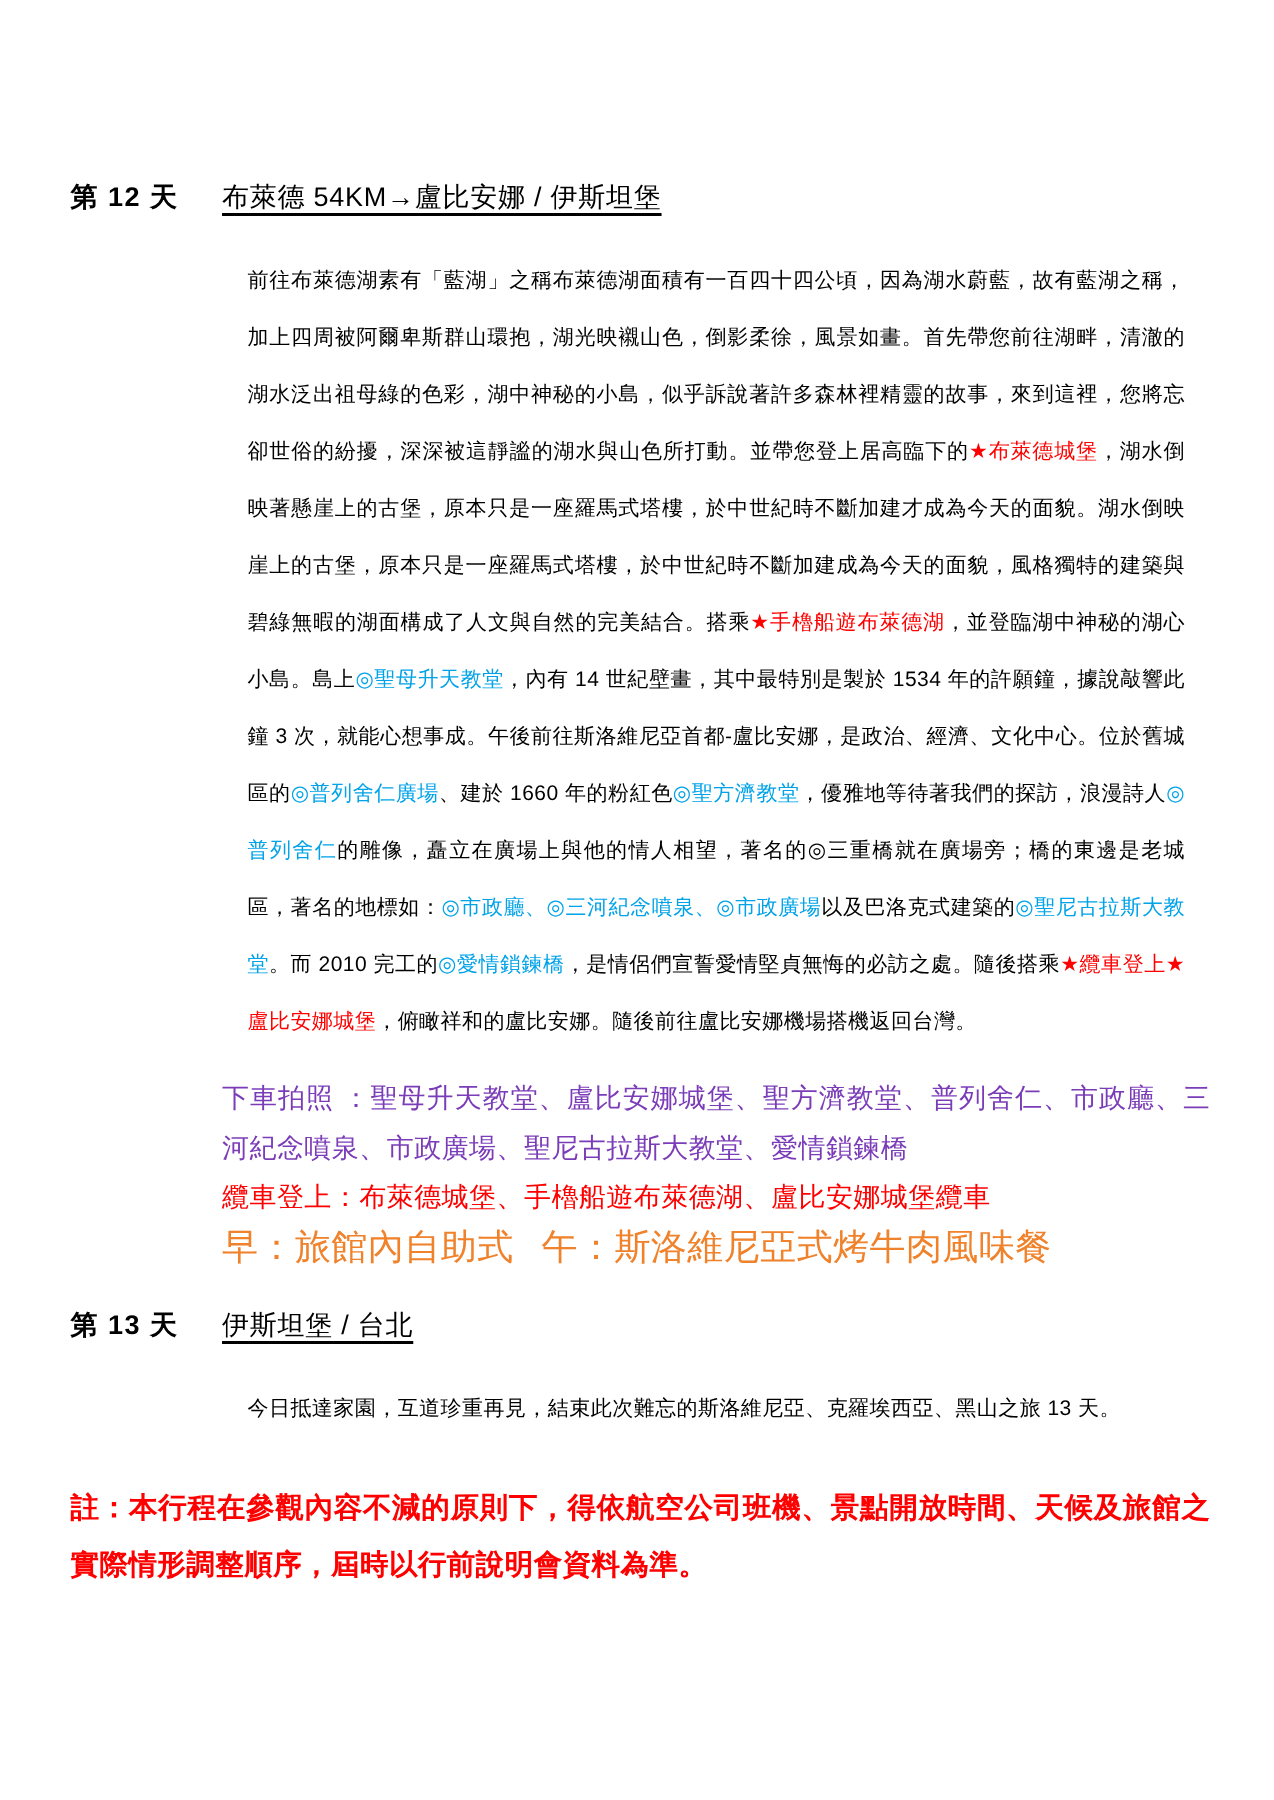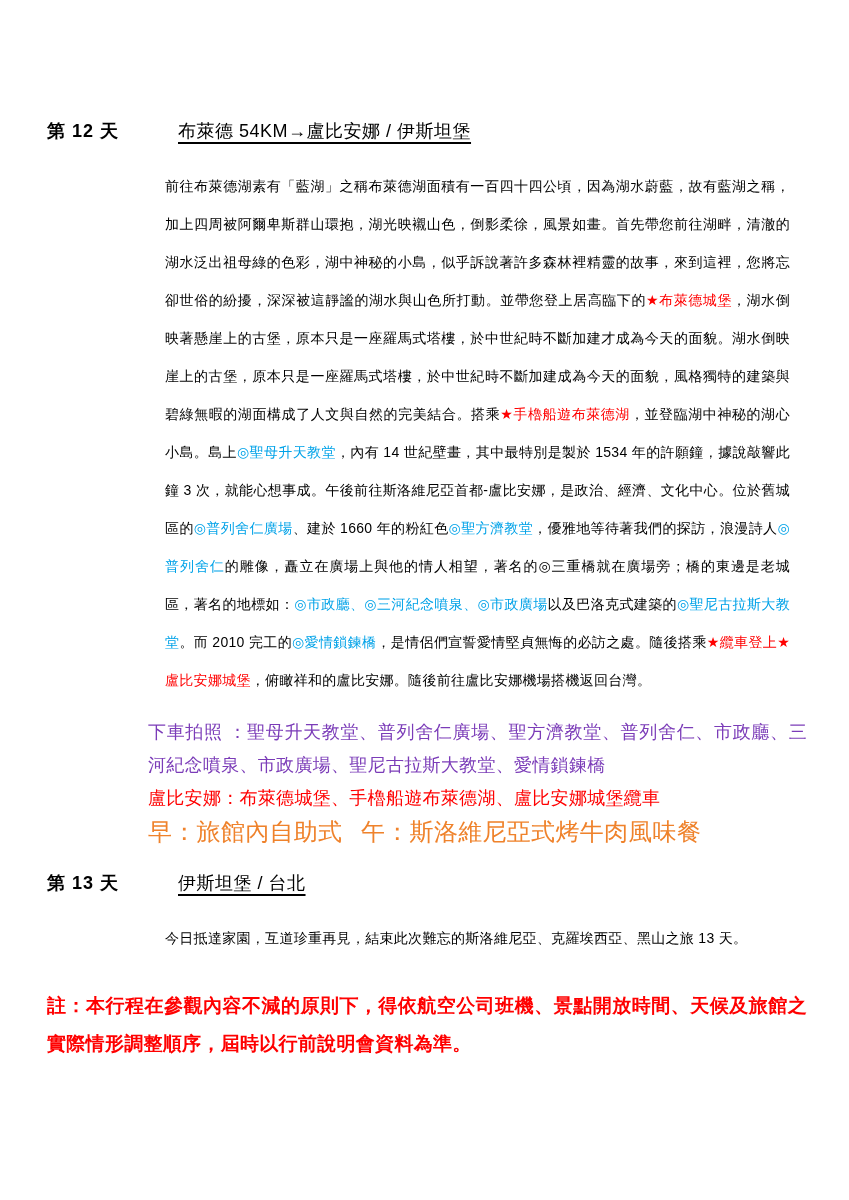--- a/index.html
+++ b/index.html
@@ -11,21 +11,21 @@
     overflow:hidden;
     font-family:"Liberation Sans","DejaVu Sans",sans-serif;
     color:#000;
   }
   .content{
     position:absolute;
     left:47px;
     top:112px;
     width:760px;
   }
-  .day-header{display:flex;align-items:center;gap:30px;}
+  .day-header{display:flex;align-items:center;}
   .day-label{
     width:101px;
     flex:0 0 101px;
     font-weight:bold;
     font-size:18px;
     line-height:38px;
     letter-spacing:1px;
     white-space:nowrap;
   }
   .day-title{
@@ -93,22 +93,22 @@
 <div class="page">
   <div class="content">
 
     <section class="day day12">
       <div class="day-header">
         <div class="day-label">第 12 天</div>
         <div class="day-title">布萊德 54KM→盧比安娜 / 伊斯坦堡</div>
       </div>
       <div class="day-body">
         <p class="paragraph"><span class="seg-black">前往布萊德湖素有「藍湖」之稱布萊德湖面積有一百四十四公頃，因為湖水蔚藍，故有藍湖之稱，加上四周被阿爾卑斯群山環抱，湖光映襯山色，倒影柔徐，風景如畫。首先帶您前往湖畔，清澈的湖水泛出祖母綠的色彩，湖中神秘的小島，似乎訴說著許多森林裡精靈的故事，來到這裡，您將忘卻世俗的紛擾，深深被這靜謐的湖水與山色所打動。並帶您登上居高臨下的</span><span class="seg-red">★布萊德城堡</span><span class="seg-black">，湖水倒映著懸崖上的古堡，原本只是一座羅馬式塔樓，於中世紀時不斷加建才成為今天的面貌。湖水倒映崖上的古堡，原本只是一座羅馬式塔樓，於中世紀時不斷加建成為今天的面貌，風格獨特的建築與碧綠無暇的湖面構成了人文與自然的完美結合。搭乘</span><span class="seg-red">★手櫓船遊布萊德湖</span><span class="seg-black">，並登臨湖中神秘的湖心小島。島上</span><span class="seg-blue">◎聖母升天教堂</span><span class="seg-black">，內有 14 世紀壁畫，其中最特別是製於 1534 年的許願鐘，據說敲響此鐘 3 次，就能心想事成。午後前往斯洛維尼亞首都-盧比安娜，是政治、經濟、文化中心。位於舊城區的</span><span class="seg-blue">◎普列舍仁廣場</span><span class="seg-black">、建於 1660 年的粉紅色</span><span class="seg-blue">◎聖方濟教堂</span><span class="seg-black">，優雅地等待著我們的探訪，浪漫詩人</span><span class="seg-blue">◎普列舍仁</span><span class="seg-black">的雕像，矗立在廣場上與他的情人相望，著名的◎三重橋就在廣場旁；橋的東邊是老城區，著名的地標如：</span><span class="seg-blue">◎市政廳、◎三河紀念噴泉、◎市政廣場</span><span class="seg-black">以及巴洛克式建築的</span><span class="seg-blue">◎聖尼古拉斯大教堂</span><span class="seg-black">。而 2010 完工的</span><span class="seg-blue">◎愛情鎖鍊橋</span><span class="seg-black">，是情侶們宣誓愛情堅貞無悔的必訪之處。隨後搭乘</span><span class="seg-red">★纜車登上★盧比安娜城堡</span><span class="seg-black">，俯瞰祥和的盧比安娜。隨後前往盧比安娜機場搭機返回台灣。</span></p>
-        <p class="photo-line"><span>下車拍照 ：</span><span>聖母升天教堂、普列舍仁廣場、聖方濟教堂、普列舍仁、市政廳、三河紀念噴泉、市政廣場、聖尼古拉斯大教堂、愛情鎖鍊橋</span></p>
-        <p class="ticket-line"><span>盧比安娜：</span><span>布萊德城堡、手櫓船遊布萊德湖、盧比安娜城堡纜車</span></p>
+        <p class="photo-line"><span>下車拍照 ：</span><span>聖母升天教堂、盧比安娜城堡、聖方濟教堂、普列舍仁、市政廳、三河紀念噴泉、市政廣場、聖尼古拉斯大教堂、愛情鎖鍊橋</span></p>
+        <p class="ticket-line"><span>纜車登上：</span><span>布萊德城堡、手櫓船遊布萊德湖、盧比安娜城堡纜車</span></p>
         <div class="meals">
           <span class="meal-breakfast">早：旅館內自助式</span>
           <span class="meal-lunch">午：斯洛維尼亞式烤牛肉風味餐</span>
         </div>
       </div>
     </section>
 
     <section class="day day13">
       <div class="day-header">
         <div class="day-label">第 13 天</div>

